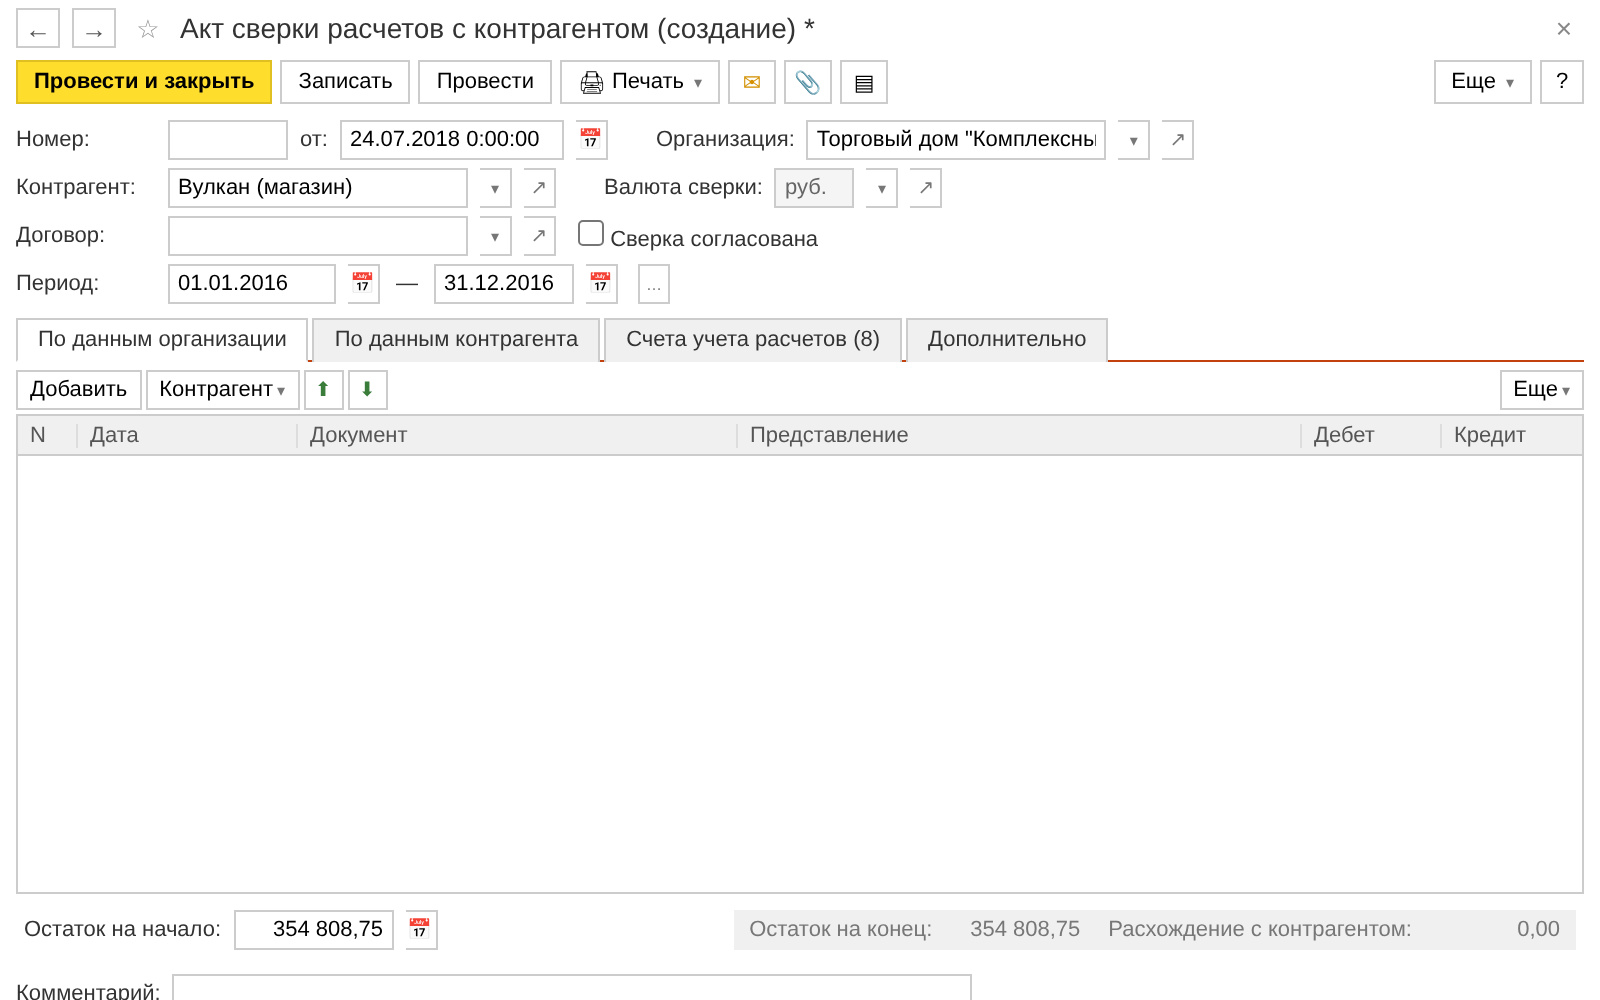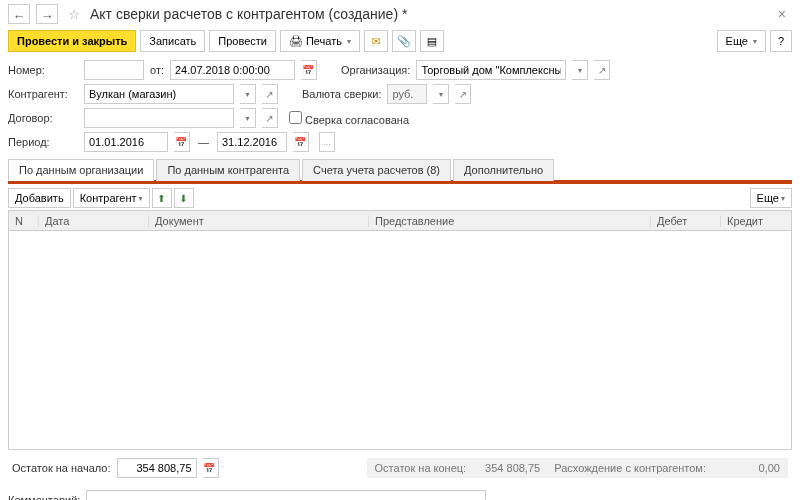--- a/index.html
+++ b/index.html
@@ -19,33 +19,33 @@
 .icon-clip::before { content: "📎"; }
 .icon-stack::before { content: "▤"; }
 .toolbar-spacer { flex: 1; }
 .btn-q { width: 22px; justify-content: center; padding: 0; }
 .form-rows { margin-bottom: 6px; }
 .frow { display: flex; align-items: center; margin-bottom: 4px; gap: 6px; }
 .lbl { width: 70px; color: #333; }
 .lbl2 { color: #333; margin-left: 18px; }
 .inp { height: 20px; border: 1px solid #ccc; padding: 0 4px; font-size: 11px; background: #fff; }
 .inp-number { width: 60px; }
-.inp-date { width: 125px; }
+.inp-date { width: 112px; }
 .inp-wide { width: 150px; }
 .inp-org { width: 150px; }
 .inp-cur { width: 40px; }
 .pick { width: 16px; height: 20px; border: 1px solid #ccc; border-left: none; background: #fff; display: inline-flex; align-items: center; justify-content: center; font-size: 8px; color: #777; cursor: pointer; }
 .pick-cal::before { content: "📅"; font-size: 10px; }
 .pick-open::before { content: "↗"; font-size: 10px; }
 .pick-dd::before { content: "▾"; }
 .pick-dots::before { content: "…"; }
 .ro { background: #f5f5f5; color: #666; }
 .chk { margin-left: 5px; }
 .period-dash { padding: 0 2px; }
-.tabs { display: flex; border-bottom: 4px solid #c2410c; margin-bottom: 4px; }
+.tabs { display: flex; border-bottom: 1px solid #c2410c; margin-bottom: 4px; }
 .tab { padding: 4px 10px; border: 1px solid #ccc; border-bottom: none; background: #f0f0f0; margin-right: 2px; cursor: pointer; position: relative; top: 1px; }
 .tab.active { background: #fff; border-bottom: 1px solid #fff; }
 .table-toolbar { display: flex; align-items: center; gap: 2px; margin-bottom: 2px; }
 .sm-btn { height: 20px; padding: 0 6px; border: 1px solid #ccc; background: #fff; font-size: 11px; cursor: pointer; display: inline-flex; align-items: center; gap: 2px; }
 .sm-btn .dd { font-size: 8px; color: #777; }
 .arrow-btn { width: 20px; height: 20px; border: 1px solid #ccc; background: #fff; display: inline-flex; align-items: center; justify-content: center; color: #3a7d3a; cursor: pointer; font-size: 10px; }
 .grid { border: 1px solid #ccc; height: 240px; background: #fff; overflow: hidden; }
 .grid-head { display: flex; background: #f0f0f0; border-bottom: 1px solid #ccc; height: 20px; align-items: center; }
 .gh { padding: 0 6px; border-right: 1px solid #ddd; font-size: 11px; color: #555; white-space: nowrap; overflow: hidden; }
 .c-n { width: 30px; }

